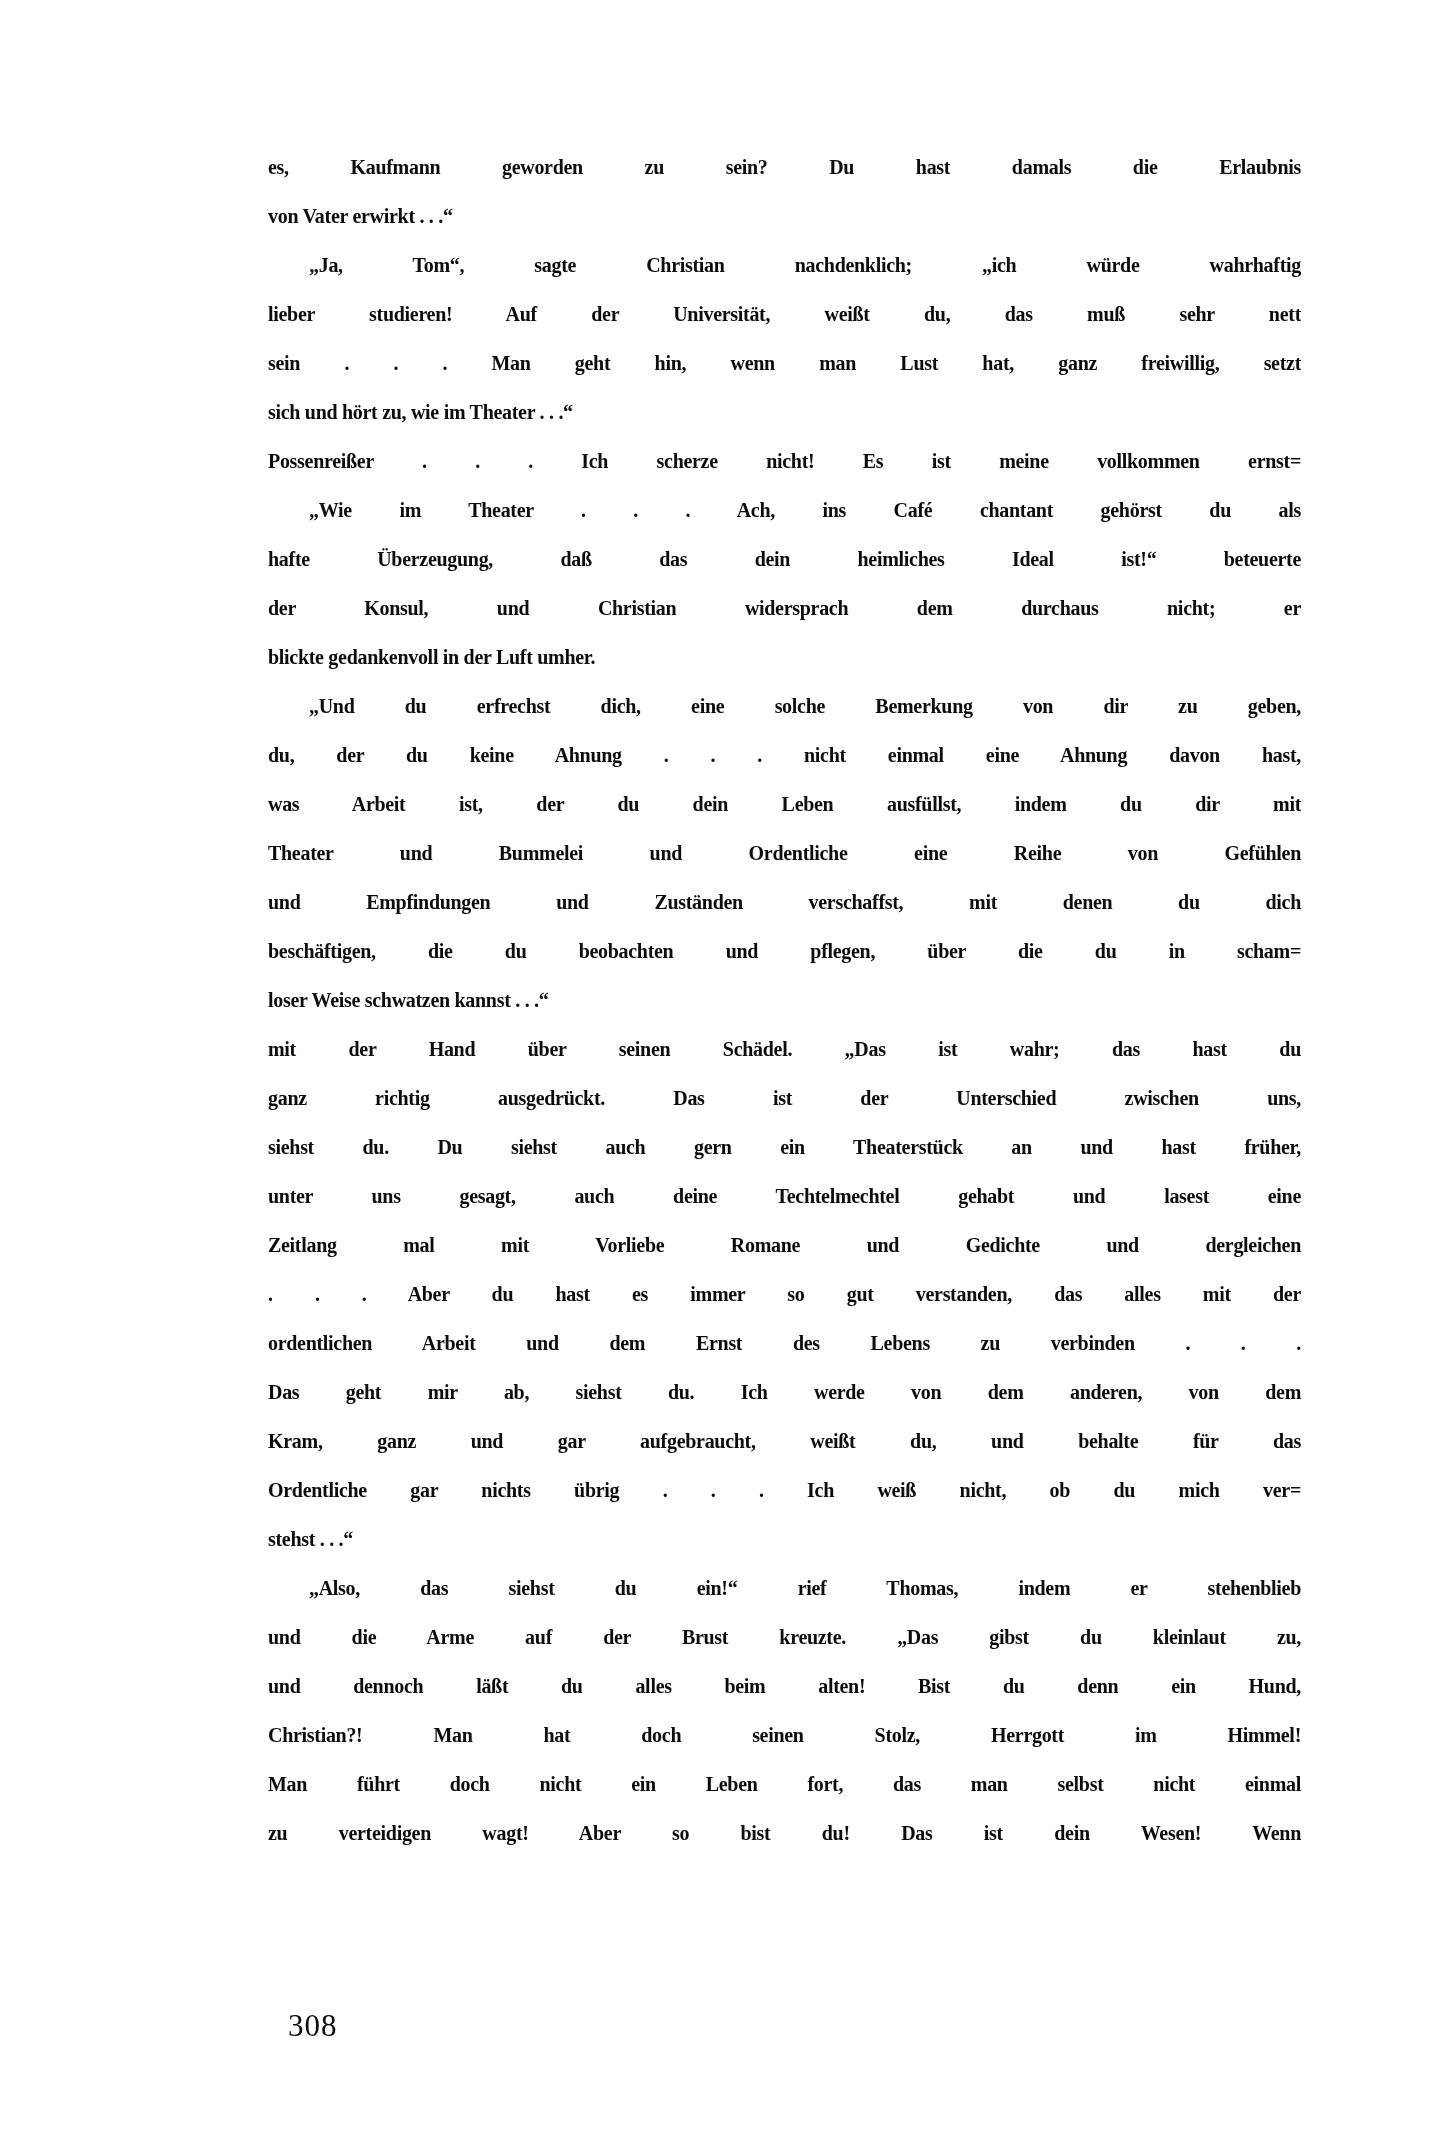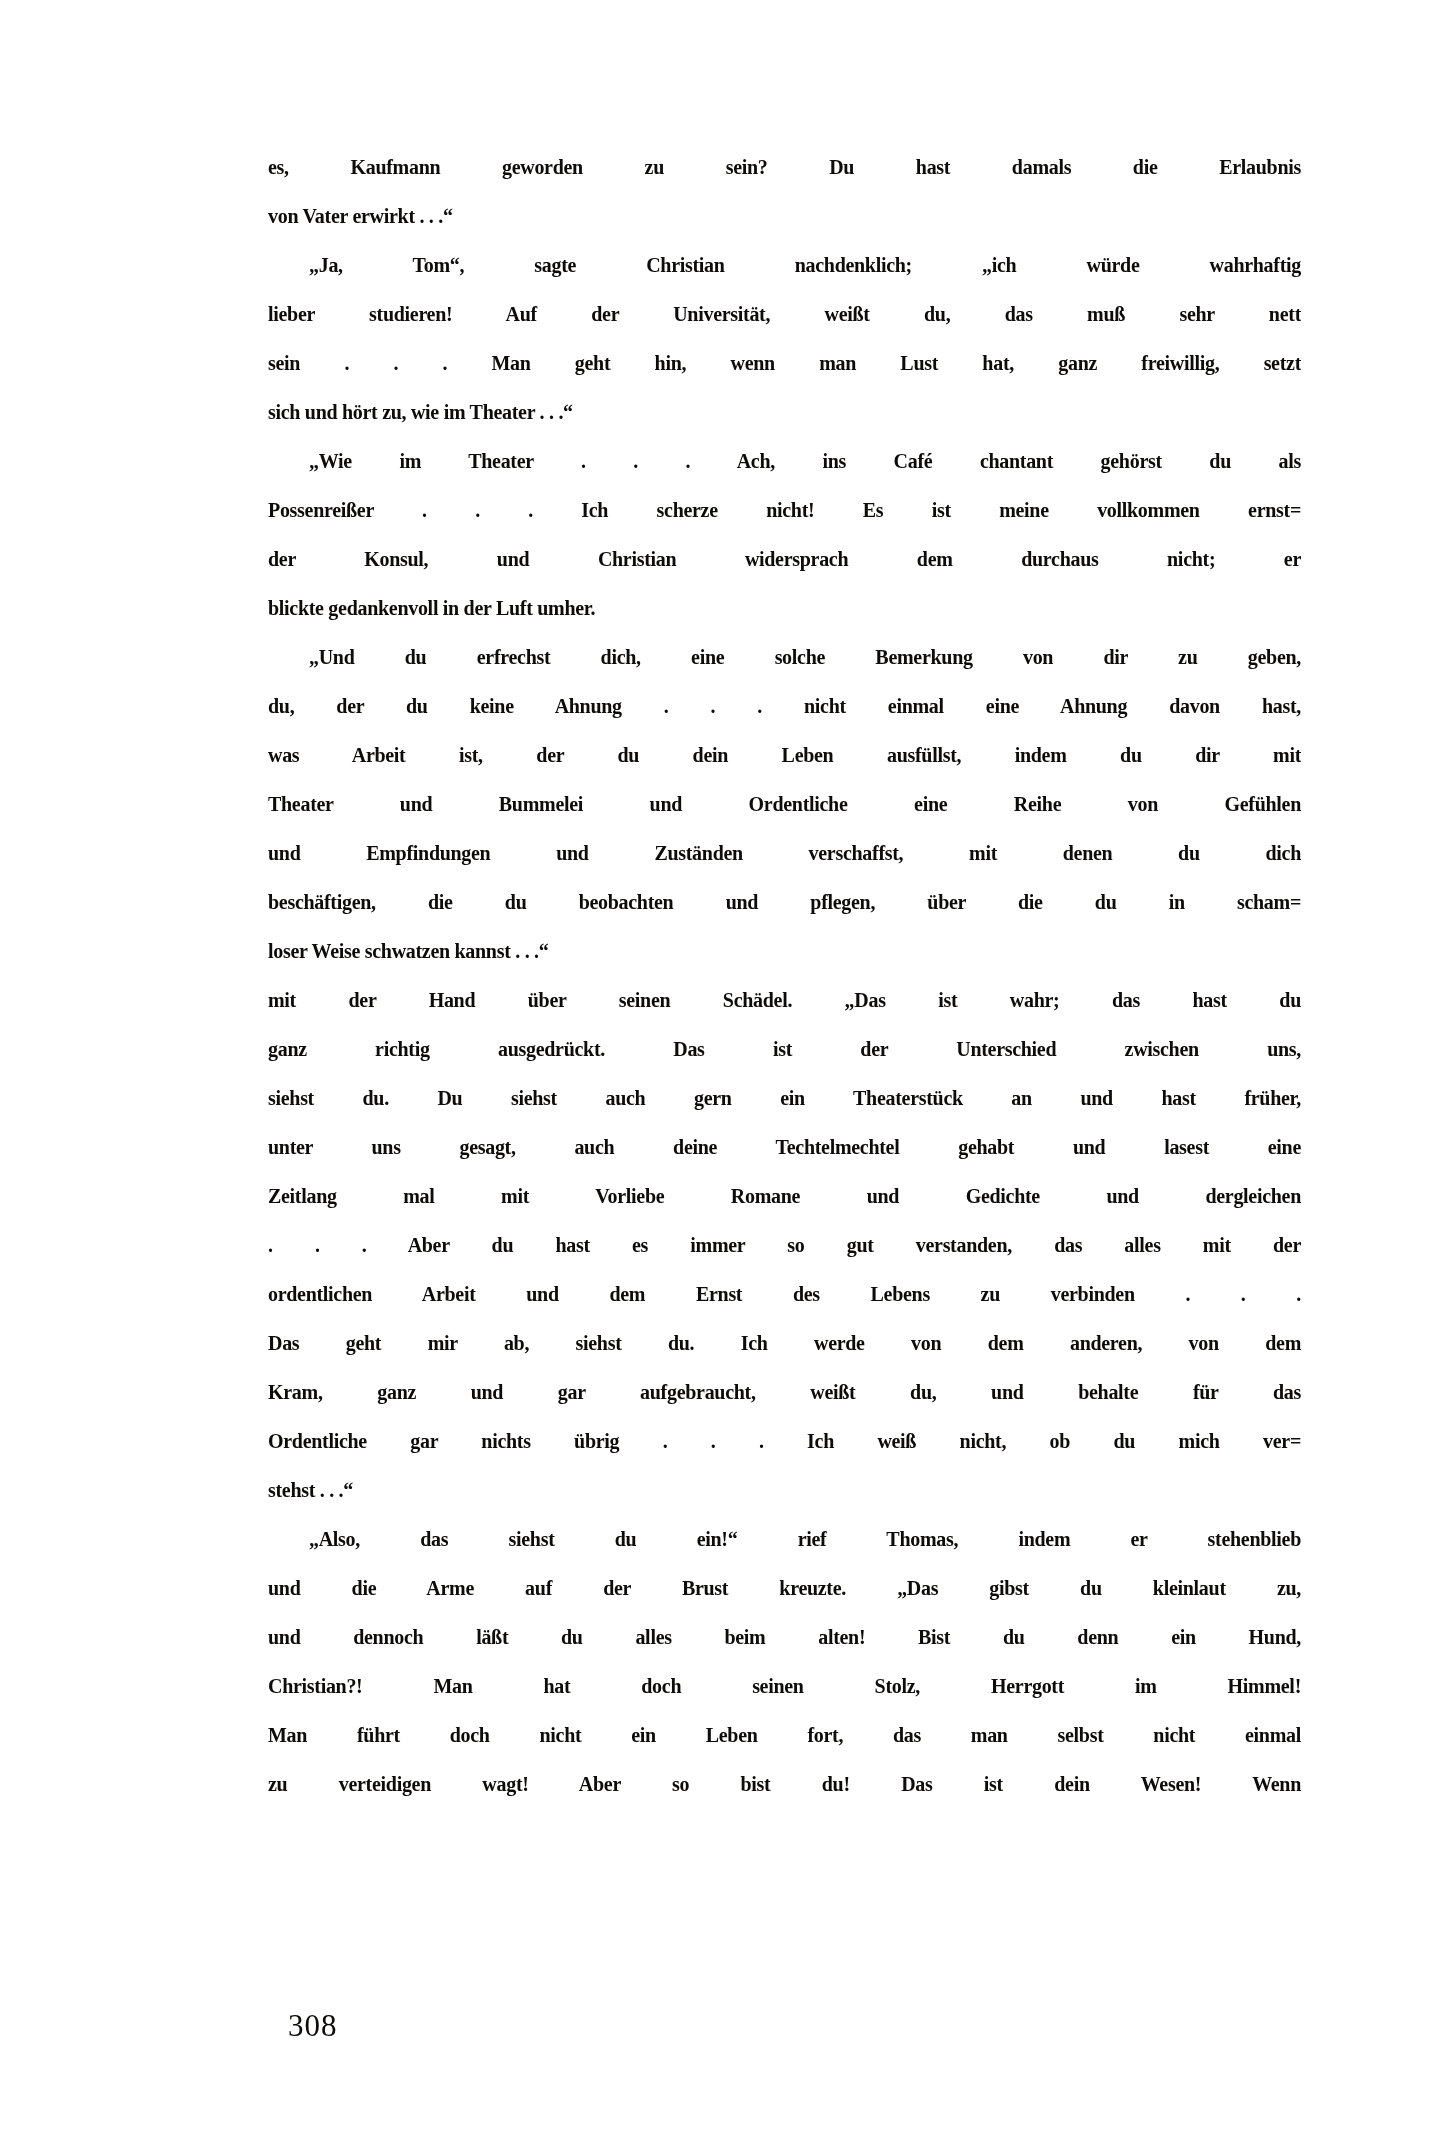--- a/index.html
+++ b/index.html
@@ -65,22 +65,23 @@
         <div class="line">es, Kaufmann geworden zu sein? Du hast damals die Erlaubnis</div>
         <div class="line endline">von Vater erwirkt . . .“</div>
       </div>
       <div class="paragraph">
         <div class="line indent">„Ja, Tom“, sagte Christian nachdenklich; „ich würde wahrhaftig</div>
         <div class="line">lieber studieren! Auf der Universität, weißt du, das muß sehr nett</div>
         <div class="line">sein . . . Man geht hin, wenn man Lust hat, ganz freiwillig, setzt</div>
         <div class="line endline">sich und hört zu, wie im Theater . . .“</div>
       </div>
       <div class="paragraph">
+        <div class="line">Possenreißer . . . Ich scherze nicht! Es ist meine vollkommen ernst=</div>
         <div class="line indent">„Wie im Theater . . . Ach, ins Café chantant gehörst du als</div>
-        <div class="line">Possenreißer . . . Ich scherze nicht! Es ist meine vollkommen ernst=</div>
+        <div class="line">hafte Überzeugung, daß das dein heimliches Ideal ist!“ beteuerte</div>
         <div class="line">der Konsul, und Christian widersprach dem durchaus nicht; er</div>
         <div class="line endline">blickte gedankenvoll in der Luft umher.</div>
       </div>
       <div class="paragraph">
         <div class="line indent">„Und du erfrechst dich, eine solche Bemerkung von dir zu geben,</div>
         <div class="line">du, der du keine Ahnung . . . nicht einmal eine Ahnung davon hast,</div>
         <div class="line">was Arbeit ist, der du dein Leben ausfüllst, indem du dir mit</div>
         <div class="line">Theater und Bummelei und Ordentliche eine Reihe von Gefühlen</div>
         <div class="line">und Empfindungen und Zuständen verschaffst, mit denen du dich</div>
         <div class="line">beschäftigen, die du beobachten und pflegen, über die du in scham=</div>

